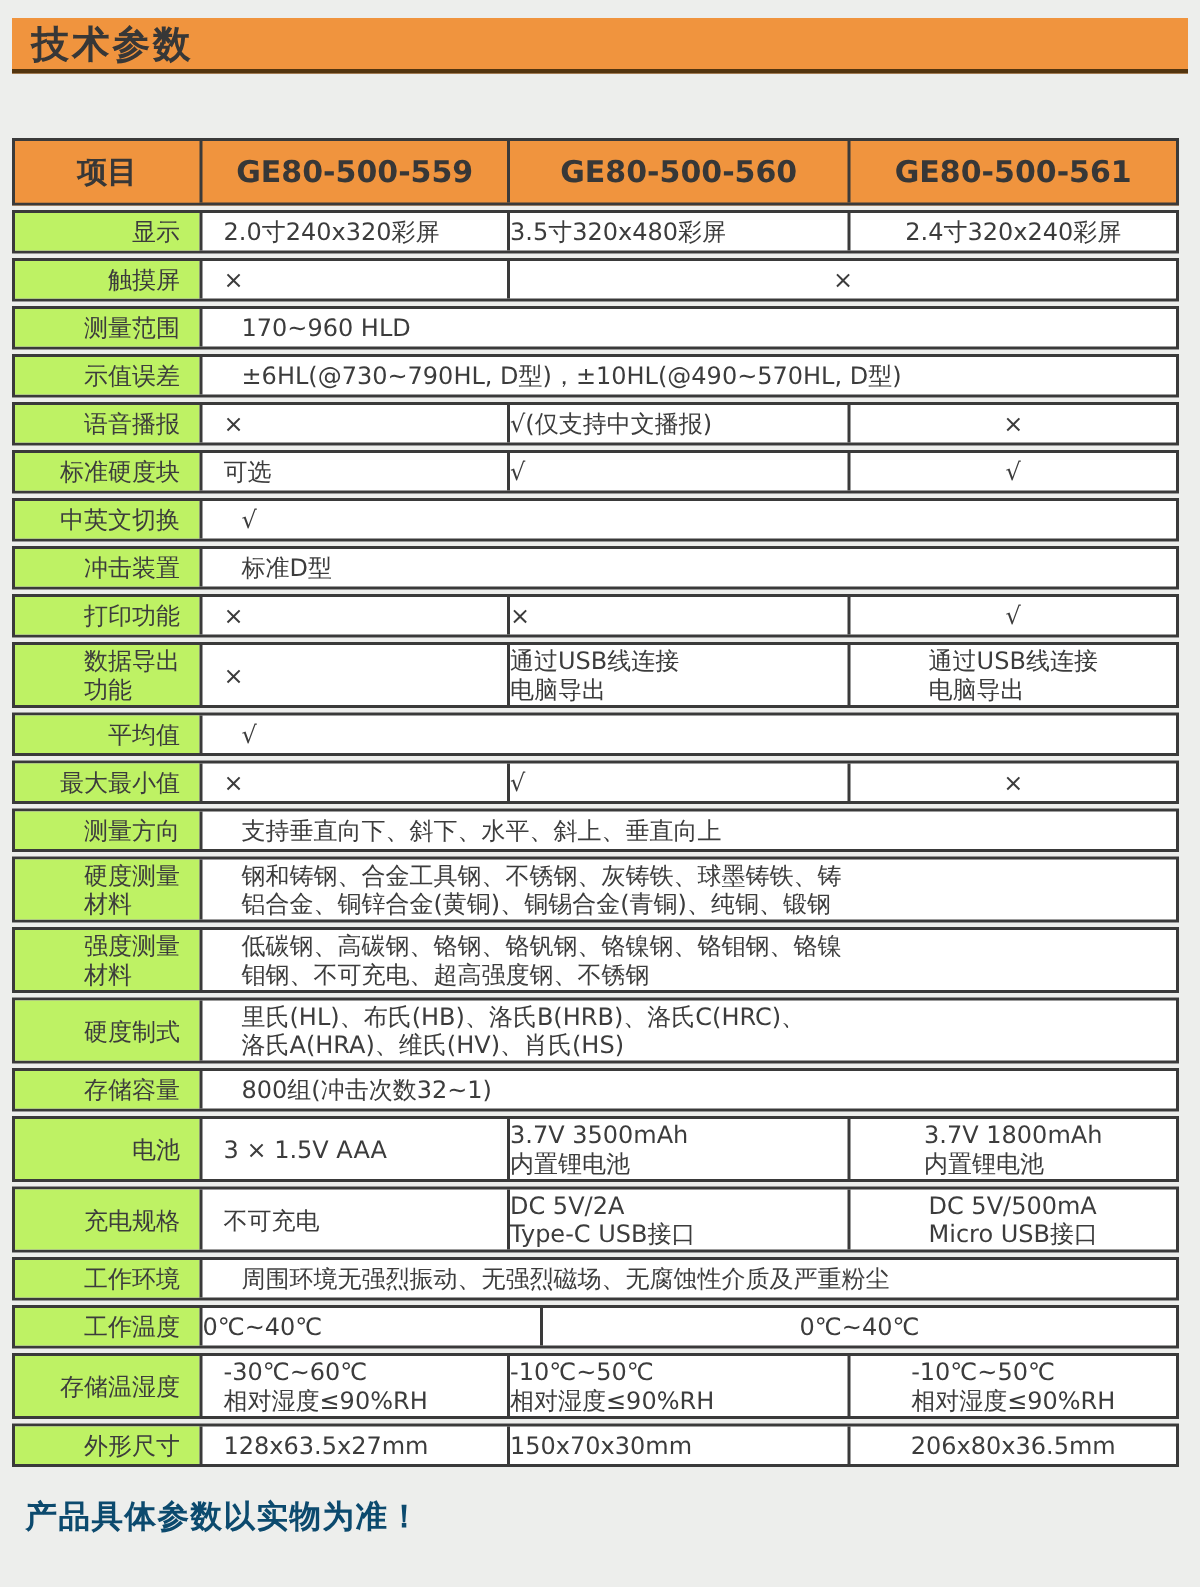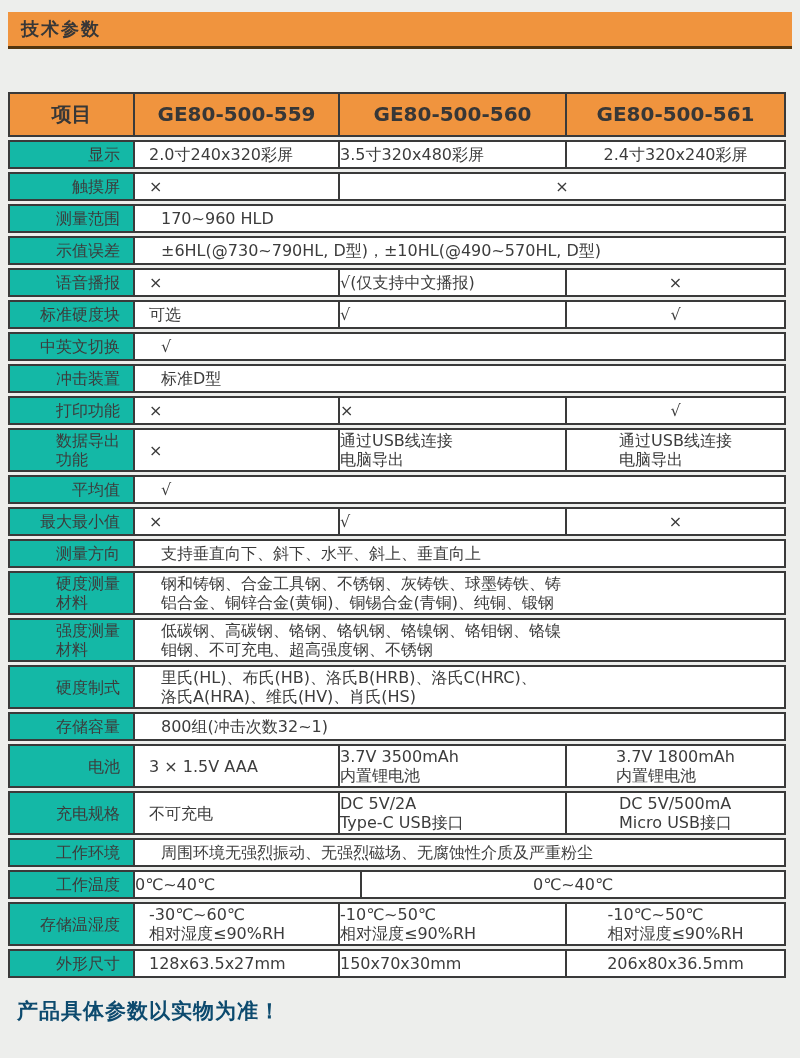--- a/index.html
+++ b/index.html
@@ -14,41 +14,41 @@
   .page { position: relative; width: 800px; height: 1058px; background: #EDEEEC; }
 
   
   .title-bar {
     position: absolute; left: 8px; top: 12px; width: 784px; height: 37px;
     background: #F0943E;
     border-bottom: 3px solid #53350F;
     display: flex; align-items: center; padding-left: 13px;
   }
   .title-bar .title-text {
-    font-size: 18px; font-weight: bold; color: #373737; letter-spacing: 2px;
+    font-size: 25px; font-weight: bold; color: #373737; letter-spacing: 2px;
   }
 
   
   .spec-table { position: absolute; left: 8px; top: 92px; width: 778px; }
   .row {
     display: flex; align-items: stretch;
     background: #FFFFFF;
     border: 2px solid #3A3A3A;
     margin-bottom: 3px;
   }
   .cell {
     display: flex; align-items: center;
     padding: 1px 0;
     font-size: 16px; line-height: 19px;
     min-height: 25px;
   }
   .cell + .cell { border-left: 2px solid #3A3A3A; }
   .label-cell {
     width: 123px; flex: 0 0 123px;
-    background: #14b8a6;
+    background: #bef264;
     justify-content: flex-end;
     padding-right: 13px;
   }
   .cell-a { width: 205px; flex: 0 0 205px; padding-left: 14px; }
   .cell-b { width: 227px; flex: 0 0 227px; justify-content: flex-start; }
   .cell-c { flex: 1 1 auto; justify-content: center; }
   .span-cell { flex: 1 1 auto; padding-left: 26px; }
   .inner { white-space: pre-line; display: inline-block; text-align: left; }
 
   

